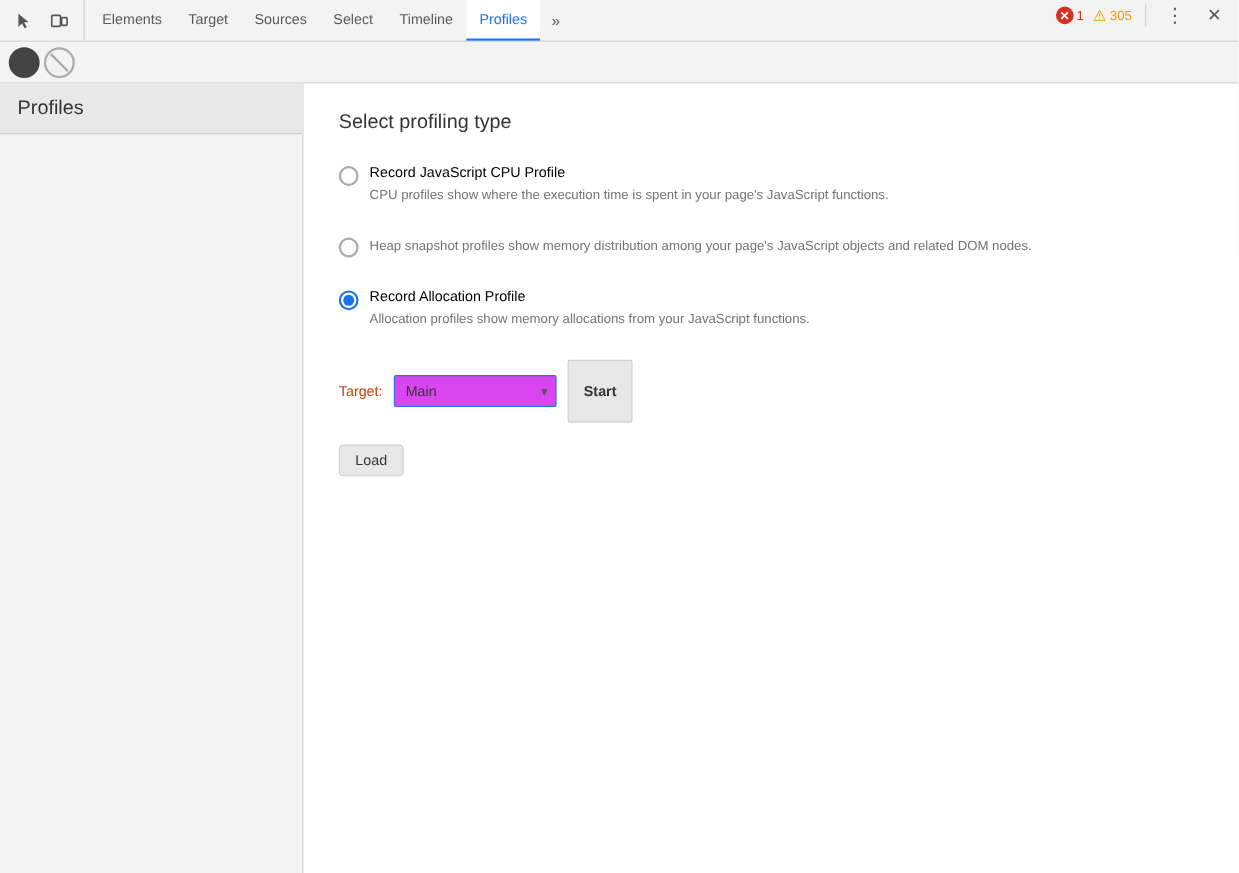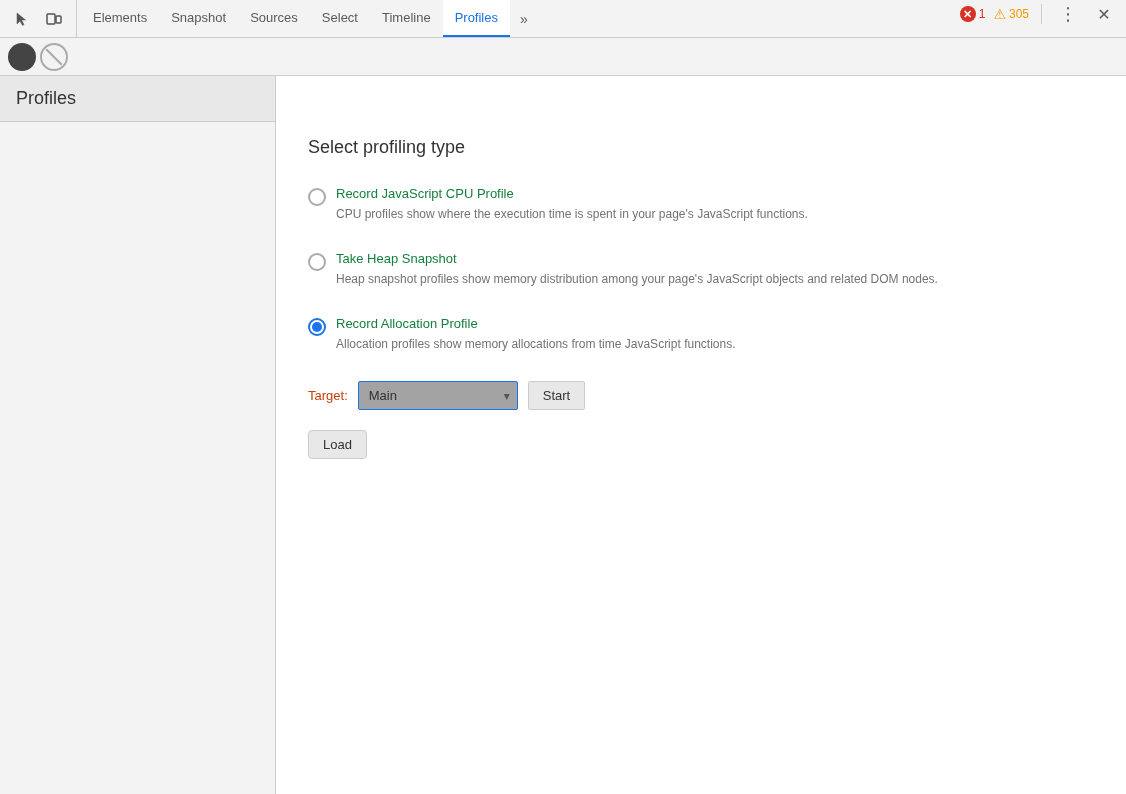--- a/index.html
+++ b/index.html
@@ -195,21 +195,20 @@
       flex: 1;
       background: #fff;
       padding: 24px 32px;
       overflow-y: auto;
     }
     .section-title {
       font-size: 18px;
       font-weight: 400;
       color: #333;
       margin-bottom: 28px;
-      margin-top: 37px;
     }
 
     
     .profile-option {
       display: flex;
       align-items: flex-start;
       margin-bottom: 28px;
       gap: 10px;
     }
     .radio-outer {
@@ -236,21 +235,21 @@
       border-radius: 50%;
       background: #1a73e8;
       position: absolute;
     }
     .option-content {
       flex: 1;
     }
     .option-title {
       font-size: 13px;
       font-weight: 500;
-      color: #15803d;
+      color: #000000;
       margin-bottom: 4px;
     }
     .option-desc {
       font-size: 12px;
       color: #737373;
       line-height: 1.5;
     }
 
     
     .target-row {
@@ -262,51 +261,52 @@
     }
     .target-label {
       font-size: 13px;
       color: #c2410c;
     }
     .target-select {
       border: 1px solid #1a73e8;
       border-radius: 2px;
       padding: 6px 28px 6px 10px;
       font-size: 13px;
-      background: #a3a3a3;
+      background: #d946ef;
       color: #333;
       cursor: pointer;
       appearance: none;
       -webkit-appearance: none;
-      width: 160px;
+      width: 148px;
       background-image: none;
       position: relative;
     }
     .select-wrapper {
       position: relative;
       display: inline-block;
     }
     .select-wrapper::after {
       content: '▾';
       position: absolute;
       right: 8px;
       top: 50%;
       transform: translateY(-50%);
       pointer-events: none;
       color: #555;
       font-size: 12px;
     }
     .start-btn {
-      padding: 6px 14px;
+      padding: 20px 14px;
       background: #e8e8e8;
       border: 1px solid #ccc;
       border-radius: 2px;
       font-size: 13px;
       color: #333;
       cursor: pointer;
+      font-weight: bold;
     }
 
     
     .load-btn {
       padding: 6px 14px;
       background: #e8e8e8;
       border: 1px solid #ccc;
       border-radius: 4px;
       font-size: 13px;
       color: #333;
@@ -340,21 +340,21 @@
     <button class="icon-btn" title="Toggle device toolbar">
       <svg width="16" height="16" viewBox="0 0 16 16" fill="none">
         <rect x="1" y="3" width="8" height="10" rx="1" stroke="#555" stroke-width="1.5" fill="none"></rect>
         <rect x="10" y="5" width="5" height="7" rx="1" stroke="#555" stroke-width="1.5" fill="none"></rect>
       </svg>
     </button>
   </div>
 
   <div class="tab-list">
     <div class="tab-item">Elements</div>
-    <div class="tab-item">Snapshot</div>
+    <div class="tab-item">Target</div>
     <div class="tab-item">Sources</div>
     <div class="tab-item">Select</div>
     <div class="tab-item">Timeline</div>
     <div class="tab-item active">Profiles</div>
     <div class="tab-more">»</div>
   </div>
 
   <div class="tab-right">
     <div class="error-badge">
       <div class="error-circle">✕</div>
@@ -388,31 +388,30 @@
       <div class="radio-outer"></div>
       <div class="option-content">
         <div class="option-title">Record JavaScript CPU Profile</div>
         <div class="option-desc">CPU profiles show where the execution time is spent in your page's JavaScript functions.</div>
       </div>
     </div>
 
     <div class="profile-option">
       <div class="radio-outer"></div>
       <div class="option-content">
-        <div class="option-title">Take Heap Snapshot</div>
         <div class="option-desc">Heap snapshot profiles show memory distribution among your page's JavaScript objects and related DOM nodes.</div>
       </div>
     </div>
 
 
     <div class="profile-option">
       <div class="radio-outer selected"></div>
       <div class="option-content">
         <div class="option-title">Record Allocation Profile</div>
-        <div class="option-desc">Allocation profiles show memory allocations from time JavaScript functions.</div>
+        <div class="option-desc">Allocation profiles show memory allocations from your JavaScript functions.</div>
       </div>
     </div>
 
     <div class="target-row">
       <span class="target-label">Target:</span>
       <div class="select-wrapper">
         <select class="target-select">
           <option>Main</option>
         </select>
       </div>

